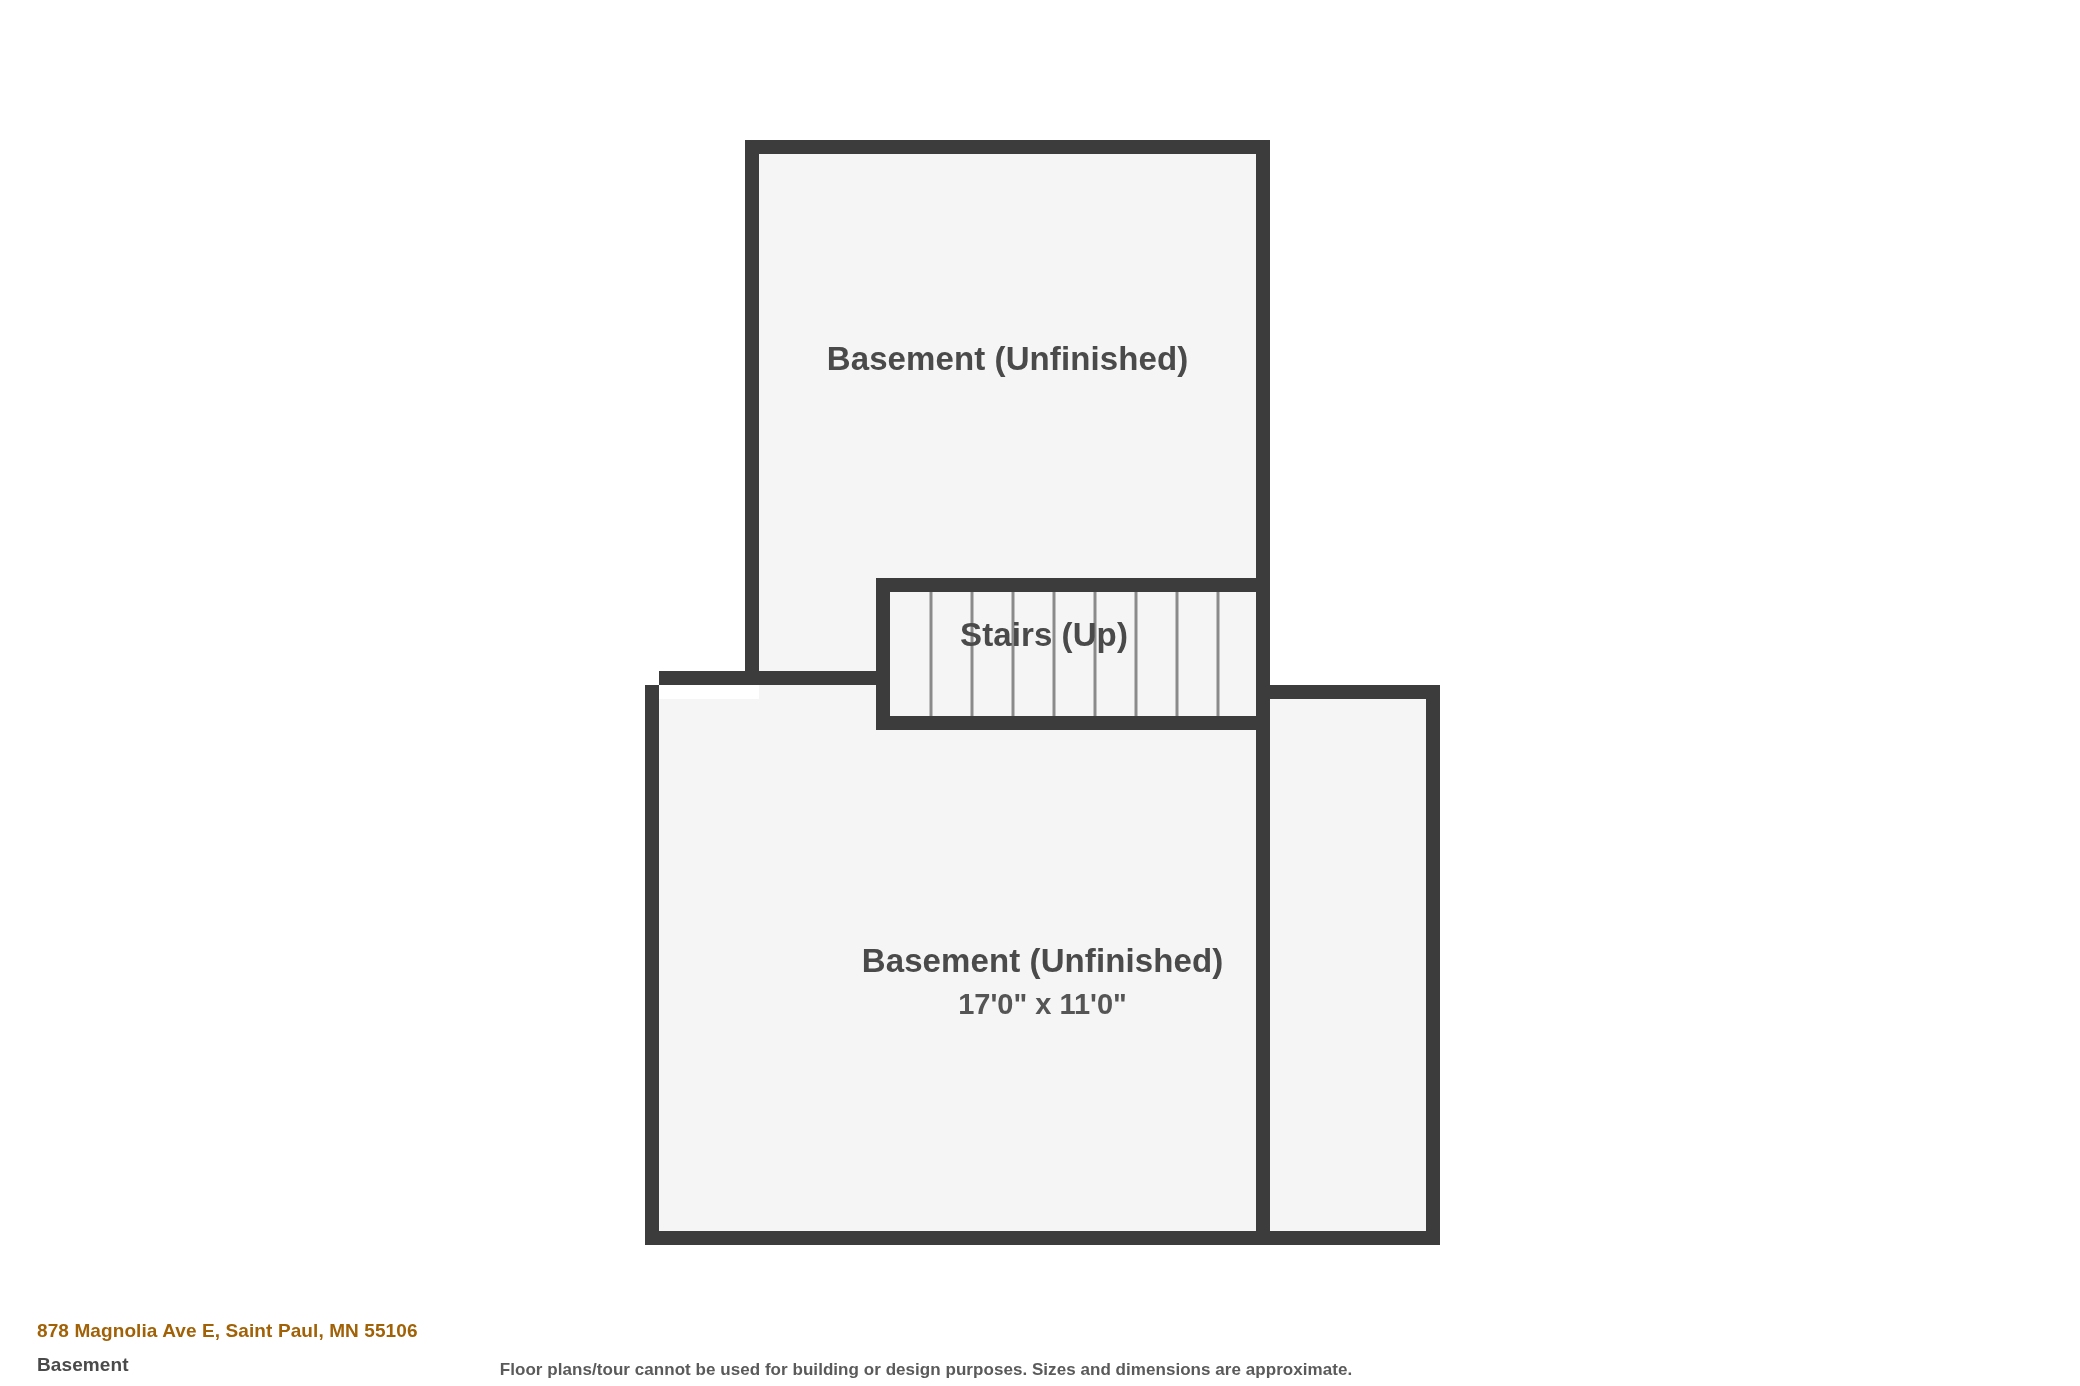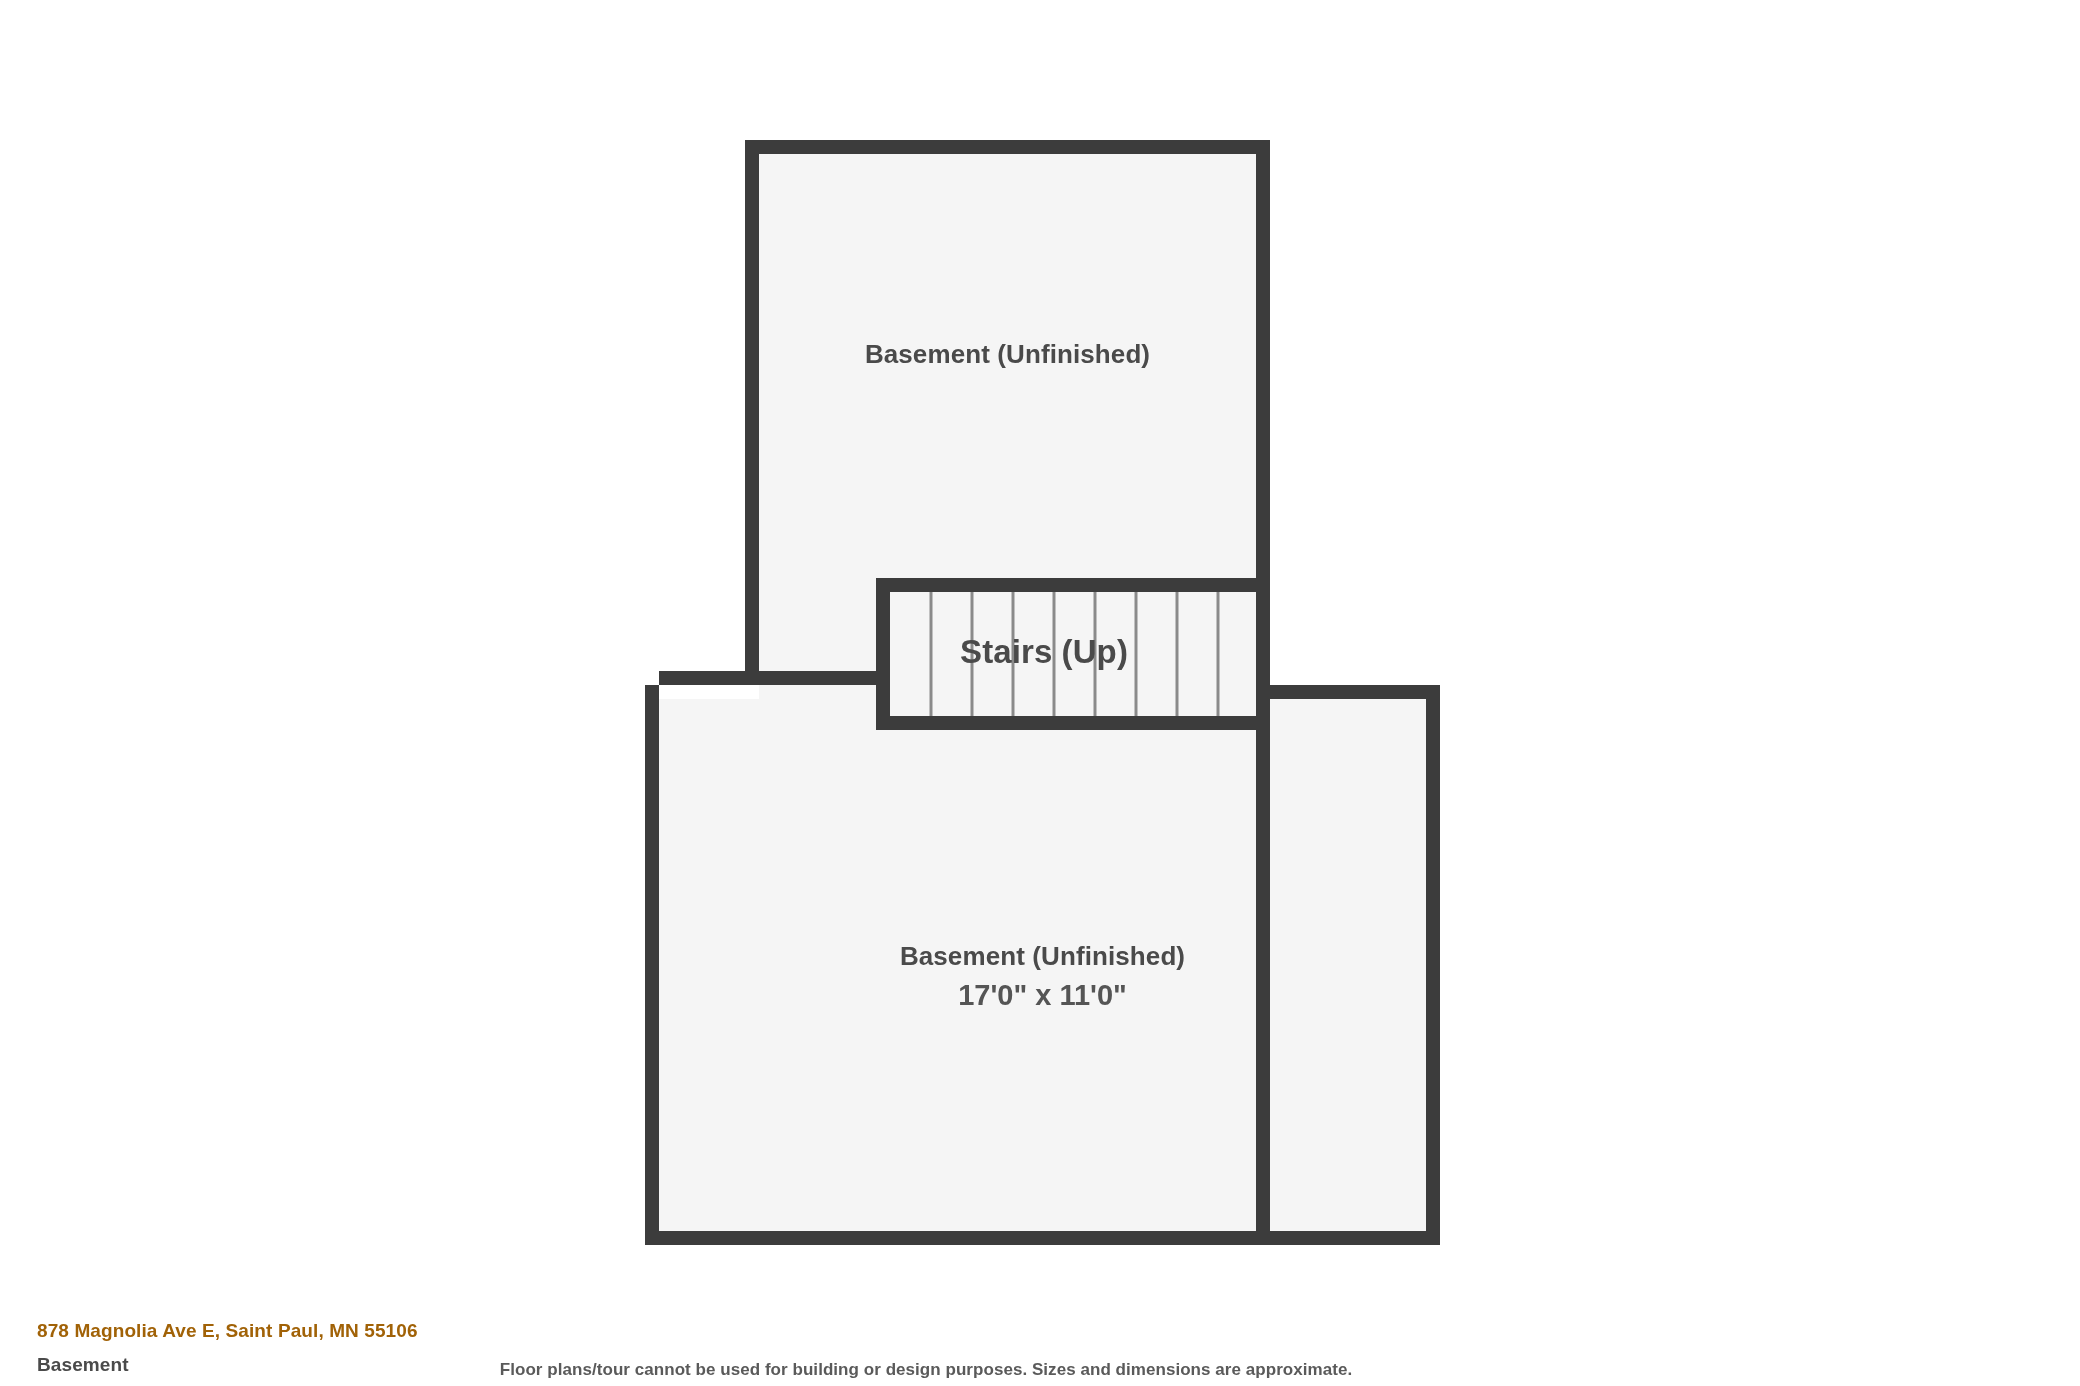--- a/index.html
+++ b/index.html
@@ -33,41 +33,41 @@
   .room-label {
     position: absolute;
     text-align: center;
     color: #4a4a4a;
     line-height: 1.28;
     white-space: nowrap;
     user-select: none;
   }
   .room-label .room-name {
     display: block;
-    font-size: 26px;
+    font-size: 33px;
     font-weight: bold;
     letter-spacing: 0.1px;
     color: #4a4a4a;
   }
   .room-label .room-dims {
     display: block;
     font-size: 29px;
     font-weight: bold;
     color: #555555;
     margin-top: 4px;
   }
 
   #label-basement-upper {
     left: 745px;
     top: 338px;
     width: 525px;
   }
   #label-stairs {
     left: 890px;
-    top: 631px;
+    top: 614px;
     width: 308px;
   }
   #label-stairs .room-name {
     font-size: 33px;
   }
   #label-basement-lower {
     left: 645px;
     top: 940px;
     width: 795px;
   }

